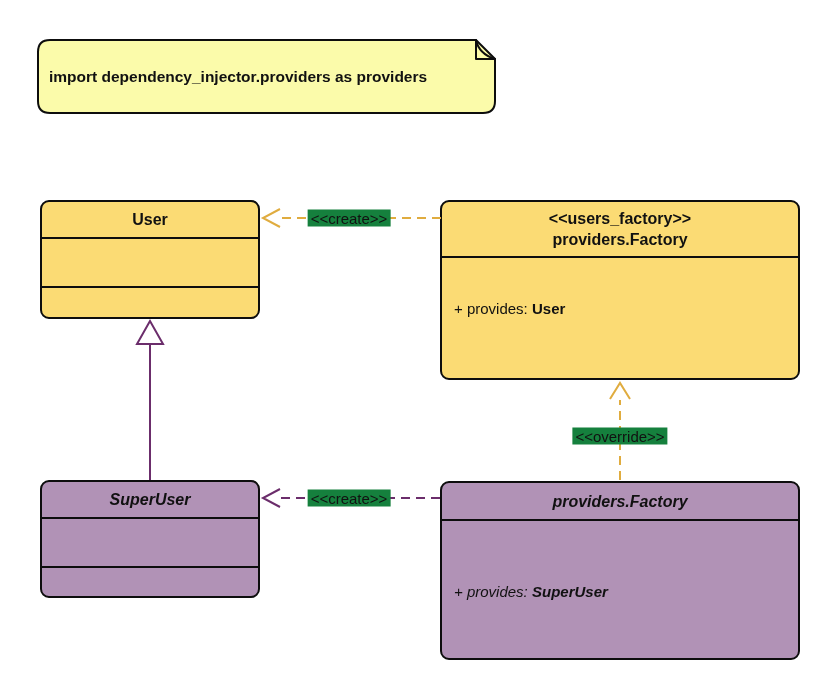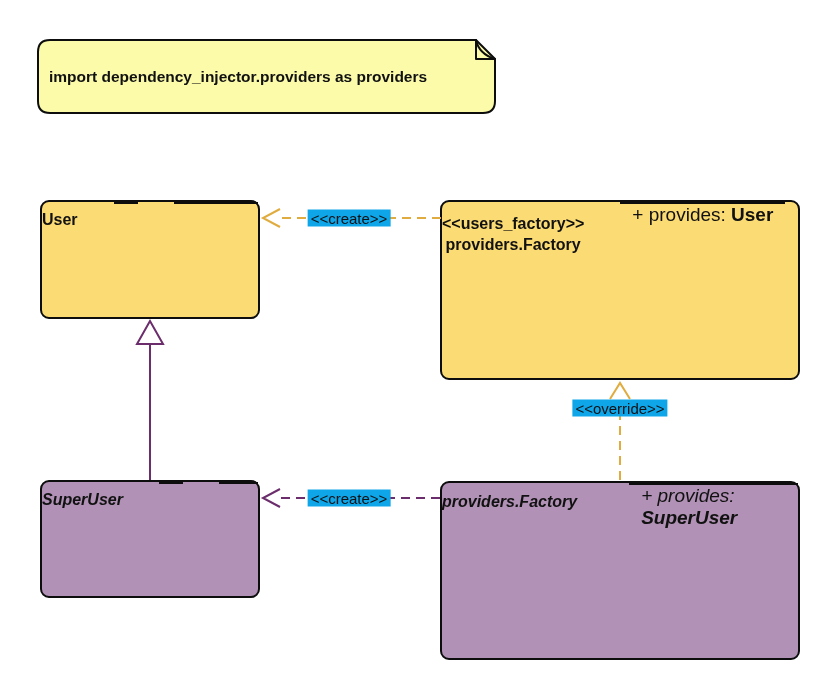--- a/index.html
+++ b/index.html
@@ -8,48 +8,48 @@
     background:#ffffff; overflow:hidden;
     font-family:"Liberation Sans","DejaVu Sans",sans-serif;
     color:#111111;
   }
   svg.overlay { position:absolute; left:0; top:0; z-index:2; pointer-events:none; }
 
   
   .uml-class {
     position:absolute; box-sizing:border-box;
     border:2px solid #0d0d0d; border-radius:9px;
-    z-index:1; display:flex; flex-direction:row;gap:36px;
+    z-index:1; display:flex; flex-direction:column;
   }
   .uml-class.yellow { background:var(--yellow-fill); }
   .uml-class.purple { background:var(--purple-fill);font-style:italic; }
   .uml-title {
     display:flex; flex-direction:column; justify-content:center; align-items:center;
     font-weight:bold; font-size:16px; line-height:21px; text-align:center;
     box-sizing:border-box;
   }
   .uml-sec {
     border-top:2px solid #0d0d0d; box-sizing:border-box;
-    display:flex; align-items:flex-start; padding:0 12px;
-    font-size:19px;
+    display:flex; align-items:flex-end; padding:0 12px;
+    font-size:15px;
   }
   .uml-sec.grow { flex:1 1 auto; }
   .uml-sec b { font-weight:bold; }
 
   
   .note-text {
     position:absolute; left:49px; top:40px; height:73px; width:440px;
     display:flex; align-items:center;
     font-weight:bold; font-size:15.5px; z-index:3; white-space:nowrap;
   }
 
   
   .edge-label {
     position:absolute; z-index:3; transform:translate(-50%,-50%);
-    background:#0ea5e9; padding:0 3px; font-size:15px; white-space:nowrap;text-align:center;
+    background:#15803d; padding:0 3px; font-size:15px; white-space:nowrap;text-align:center;
   }
 </style>
 </head>
 <body>
 
 <div id="canvas">
 
   <svg class="overlay" width="840" height="700" viewBox="0 0 840 700">
 
     <g>
@@ -80,39 +80,39 @@
 
   <div class="note-text">import dependency_injector.providers as providers</div>
 
   <div class="uml-class yellow" style="left:40px; top:200px; width:220px; height:119px;">
     <div class="uml-title" style="height:35px;">User</div>
     <div class="uml-sec" style="height:49px;"></div>
     <div class="uml-sec grow"></div>
   </div>
 
   <div class="uml-class yellow" style="left:440px; top:200px; width:360px; height:180px;">
-    <div class="uml-title" style="height:63px;justify-content:center;">
+    <div class="uml-title" style="height:54px;justify-content:center;">
       <span>&lt;&lt;users_factory&gt;&gt;</span>
       <span>providers.Factory</span>
     </div>
     <div class="uml-sec" style="height:61px;">
       <span><span>+ provides: </span><b>User</b></span>
     </div>
   </div>
 
   <div class="uml-class purple" style="left:40px; top:480px; width:220px; height:118px;">
     <div class="uml-title" style="height:35px;">SuperUser</div>
     <div class="uml-sec" style="height:49px;"></div>
     <div class="uml-sec grow"></div>
   </div>
 
   <div class="uml-class purple" style="left:440px; top:481px; width:360px; height:179px;">
     <div class="uml-title" style="height:36px;">providers.Factory</div>
-    <div class="uml-sec" style="height:81px;margin-left:16px;">
+    <div class="uml-sec" style="height:81px;">
       <span><span>+ provides: </span><b>SuperUser</b></span>
     </div>
   </div>
 
   <div class="edge-label" style="left:349px; top:218px;">&lt;&lt;create&gt;&gt;</div>
   <div class="edge-label" style="left:349px; top:498px;">&lt;&lt;create&gt;&gt;</div>
-  <div class="edge-label" style="left:620px; top:408px;">&lt;&lt;override&gt;&gt;</div>
+  <div class="edge-label" style="left:620px; top:436px;">&lt;&lt;override&gt;&gt;</div>
 
 </div>
 
 </body></html>

